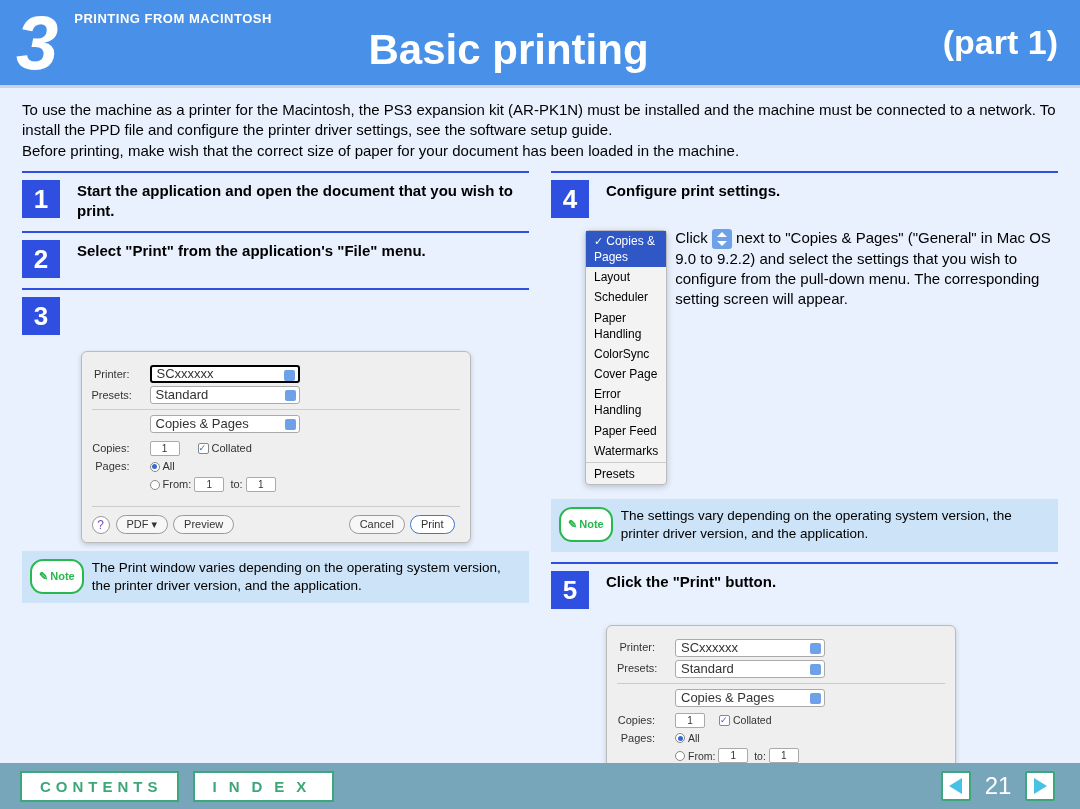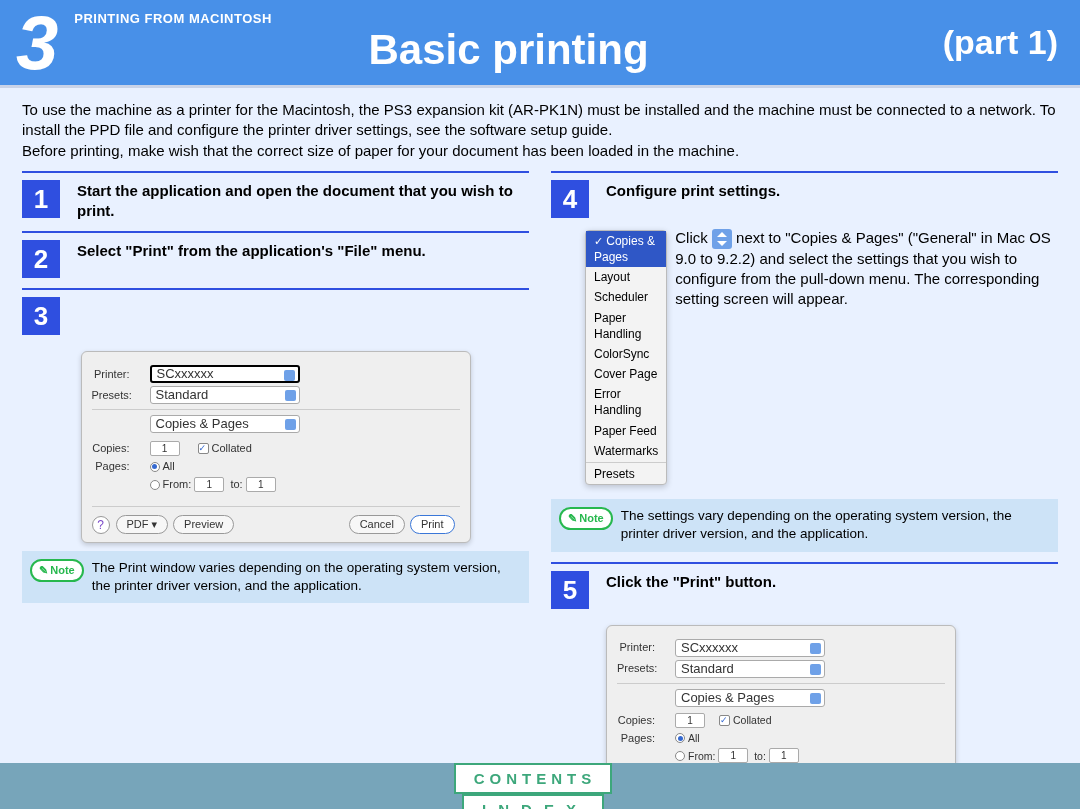--- a/index.html
+++ b/index.html
@@ -12,21 +12,21 @@
 .h1{color:#fff;font-size:42px;font-weight:bold;text-align:center;}
 .part{color:#fff;font-size:34px;font-weight:bold;}
 .body{padding:12px 22px 0 22px;font-size:15px;color:#000;line-height:1.35;}
 .intro{margin-bottom:10px;}
 .cols{display:flex;gap:22px;}
 .col{flex:1;min-width:0;}
 .step{display:flex;border-top:2px solid #2f4fe0;padding:7px 0 10px 0;}
 .sn{background:#2f4fe0;color:#fff;width:38px;height:38px;font-size:26px;font-weight:bold;text-align:center;line-height:38px;flex-shrink:0;}
 .st{font-weight:bold;padding:1px 0 0 17px;font-size:15px;}
 .note{display:flex;background:#cde3f7;padding:8px;margin-top:8px;font-size:13.5px;align-items:flex-start;}
-.nbadge{background:#fff;border:2px solid #27b84e;border-radius:13px;color:#27b84e;font-size:11px;font-weight:bold;padding:2px 7px;margin-right:8px;display:inline-flex;align-items:center;flex-shrink:0;}
+.nbadge{background:#fff;border:2px solid #27b84e;border-radius:13px;color:#27b84e;font-size:11px;font-weight:bold;padding:8px 7px;margin-right:8px;display:inline-flex;align-items:center;flex-shrink:0;}
 .nbadge::before{content:"✎";margin-right:2px;}
 .dlg{background:#efefef;border:1px solid #bbb;border-radius:6px;box-shadow:0 2px 5px rgba(0,0,0,.18);margin:6px auto;padding:10px 10px 8px 10px;font-size:11px;color:#333;width:390px;}
 .drw{display:flex;align-items:center;margin:3px 0;}
 .dlbl{width:58px;text-align:right;padding-right:20px;font-size:11px;}
 .dsel{background:#fff;border:1px solid #aaa;border-radius:3px;padding:1px 5px;min-width:150px;font-size:13px;display:inline-flex;align-items:center;position:relative;height:18px;}
 .dsel::after{content:"";position:absolute;right:3px;top:3px;width:11px;height:11px;background:#6fa1e8;border-radius:2px;}
 .dselhl{border:2px solid #000;}
 .dhr{border-top:1px solid #ccc;margin:5px 0;}
 .tiny{width:30px;border:1px solid #aaa;border-radius:2px;background:#fff;height:15px;display:inline-block;font-size:10px;text-align:center;}
 .chk{width:11px;height:11px;border:1px solid #888;border-radius:2px;display:inline-block;vertical-align:middle;margin-right:3px;position:relative;background:#fff;}
@@ -41,21 +41,21 @@
 .sidem .sel{background:#2f57c6;color:#fff;padding:2px 8px;}
 .sidem .sel::before{content:"✓ ";font-size:11px;}
 .sidem div{padding:2px 8px;}
 .sidem .sep{border-top:1px solid #ccc;margin:1px 0;padding:0;}
 .inln{display:flex;align-items:flex-start;}
 .sidetext{font-size:15px;line-height:1.35;padding-top:0;}
 .arricon{display:inline-block;width:20px;height:20px;background:#6fa1e8;border-radius:3px;vertical-align:middle;position:relative;}
 .arricon::before,.arricon::after{content:"";position:absolute;left:5px;width:0;height:0;border-left:5px solid transparent;border-right:5px solid transparent;}
 .arricon::before{top:3px;border-bottom:5px solid #fff;}
 .arricon::after{bottom:3px;border-top:5px solid #fff;}
-.ftr{position:absolute;left:0;right:0;bottom:0;height:46px;background:#77a5ba;display:flex;align-items:center;padding:0 20px;flex-direction:column;}
+.ftr{position:absolute;left:0;right:0;bottom:0;height:46px;background:#77a5ba;display:flex;align-items:center;padding:0 20px;}
 .tbtn{background:#fff;border:2px solid #3da77b;color:#3da77b;font-weight:bold;letter-spacing:5px;padding:5px 14px 5px 18px;margin-right:14px;font-size:15px;}
 .tbtn.idx{letter-spacing:12px;}
 .sp{flex:1;}
 .navtri{width:30px;height:30px;border:2px solid #3da77b;background:#fff;border-radius:2px;margin:0 5px;position:relative;}
 .navtri::after{content:"";position:absolute;top:5px;width:0;height:0;border-top:8px solid transparent;border-bottom:8px solid transparent;}
 .navtri.l::after{left:6px;border-right:13px solid #48c1e6;}
 .navtri.r::after{right:6px;border-left:13px solid #48c1e6;}
 .pgnum{color:#fff;font-size:24px;width:44px;text-align:center;}
 .printhl{border:3px solid #000;border-radius:14px;padding:0 2px;}
 </style>

